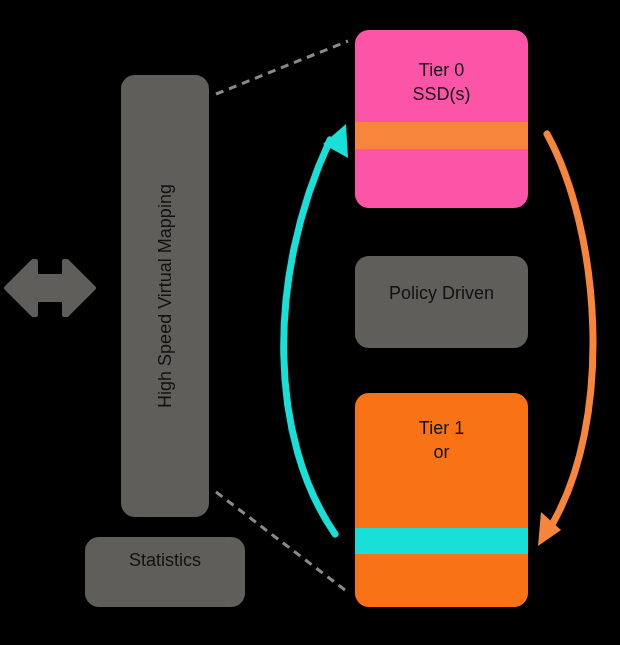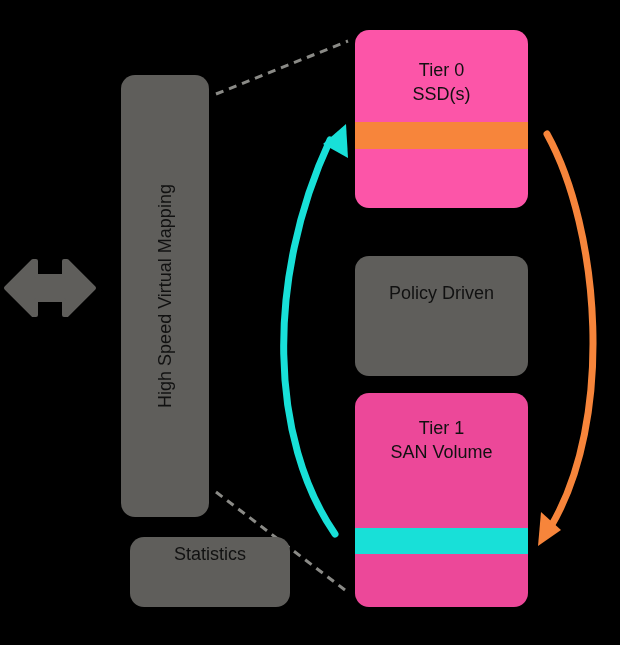--- a/index.html
+++ b/index.html
@@ -15,26 +15,26 @@
     .gray { background: #5f5e5b; }
     #arch-svg { position: absolute; left: 0; top: 0; }
     .vmap {
       left: 121px; top: 75px; width: 88px; height: 442px;
     }
     .vmap-label {
       position: absolute; left: 50%; top: 50%;
       transform: translate(-50%, -50%) rotate(-90deg);
       white-space: nowrap; font-size: 18px;
     }
-    .stats { left: 85px; top: 537px; width: 160px; height: 70px; padding-top: 5px; margin-left: 45px; }
+    .stats { left: 85px; top: 537px; width: 160px; height: 70px; padding-top: 11px; }
     .tier0 { left: 355px; top: 30px; width: 173px; height: 178px; background: #fc55a8; overflow: hidden; }
     .tier0 .label { padding-top: 28px; }
     .tier0 .band { position: absolute; left: 0; right: 0; top: 92px; height: 27px; background: #f7853b; }
-    .mover { left: 355px; top: 256px; width: 173px; height: 120px; padding-top: 25px; }
-    .tier1 { left: 355px; top: 393px; width: 173px; height: 214px; background: #ec4899; overflow: hidden; }
+    .mover { left: 355px; top: 256px; width: 173px; height: 92px; padding-top: 25px; }
+    .tier1 { left: 355px; top: 393px; width: 173px; height: 214px; background: #f97316; overflow: hidden; }
     .tier1 .label { padding-top: 23px; }
     .tier1 .band { position: absolute; left: 0; right: 0; top: 135px; height: 26px; background: #18e0d8; }
   </style>
 </head>
 <body>
 
 <svg id="arch-svg" width="620" height="645">
 
   <path d="M6,288 L33,261 L36,261 L36,276 L64,276 L64,261 L67,261 L94,288 L67,315 L64,315 L64,300 L36,300 L36,315 L33,315 Z" fill="#5f5e5b" stroke="#5f5e5b" stroke-width="4" stroke-linejoin="round"></path>
 
@@ -64,16 +64,16 @@
   <div class="band"></div>
 </div>
 
 <div class="box gray mover">
   <div>Policy Driven</div>
 </div>
 
 <div class="box tier1">
   <div class="label">
     <div>Tier 1</div>
-    <div>SAN Volume</div>
+    <div>or</div>
   </div>
   <div class="band"></div>
 </div>
 
 </body></html>

